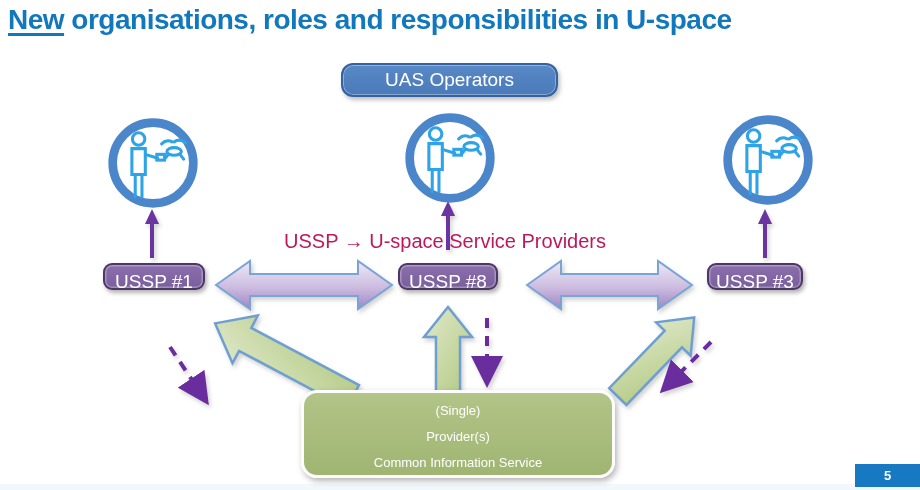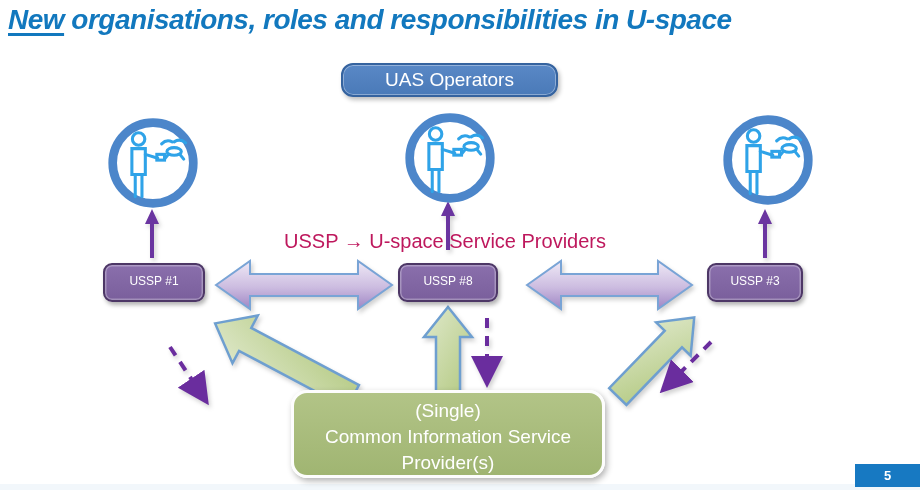--- a/index.html
+++ b/index.html
@@ -7,21 +7,21 @@
   .slide {
     position: relative;
     width: 920px; height: 490px;
     background: #fff;
     font-family: "Liberation Sans", sans-serif;
     overflow: hidden;
   }
   .title {
     position: absolute; left: 8px; top: 4px; width: 905px;
     font-size: 28px; font-weight: bold; color: #1278BE;
-    letter-spacing: -0.5px; white-space: nowrap; font-style: italic;
+    letter-spacing: -0.5px; white-space: nowrap;
   }
   .title-new { text-decoration: underline; text-decoration-thickness: 3px; text-underline-offset: 4px; }
 
   .uas-box {
     position: absolute; left: 341px; top: 63px; width: 217px; height: 34px;
     background: linear-gradient(180deg, #5988C6, #4A7AB8);
     border: 2px solid #35639F; border-radius: 12px;
     color: #fff; font-size: 19px; text-align: center; line-height: 30px;
     box-shadow: 2px 3px 4px rgba(0,0,0,0.25), inset 0 0 0 1px rgba(255,255,255,0.35);
     z-index: 3;
@@ -34,37 +34,37 @@
 
   .overlay { position: absolute; left: 0; top: 0; z-index: 1;
     filter: drop-shadow(2px 3px 2px rgba(0,0,0,0.18)); }
 
   .ussp-caption {
     position: absolute; left: 255px; top: 230px; width: 380px;
     text-align: center; color: #be185d; font-size: 20px; z-index: 2;
   }
 
   .ussp-box {
-    position: absolute; top: 263px; height: 39px;
+    position: absolute; top: 263px; height: 27px;
     background: linear-gradient(180deg, #8A6FAC, #7A5F9C);
     border: 2.5px solid #4D3766; border-radius: 9px;
-    color: #fff; font-size: 12px; text-align: center; line-height: 33px;
+    color: #fff; font-size: 19px; text-align: center; line-height: 33px;
     box-shadow: 2px 3px 4px rgba(0,0,0,0.3), inset 0 0 0 1.5px rgba(255,255,255,0.3);
     z-index: 3;
   }
   .ussp1 { left: 103px; width: 102px; }
   .ussp2 { left: 398px; width: 100px; }
   .ussp3 { left: 707px; width: 96px; }
 
   .cis-box {
-    position: absolute; left: 291px; top: 390px; width: 314px; height: 88px;
+    position: absolute; left: 301px; top: 390px; width: 314px; height: 88px;
     background: linear-gradient(180deg, #B2C487, #A0B572);
     border: 3px solid #FDFDFD; border-radius: 16px;
     box-shadow: 2px 3px 6px rgba(0,0,0,0.3);
-    color: #fff; font-size: 19px; text-align: center;
+    color: #fff; font-size: 13px; text-align: center;
     padding-top: 5px; line-height: 26px; z-index: 3;
   }
   .cis-box span { display: block; }
 
   .footer-logo {
     position: absolute; left: 8px; top: 450px; height: 34px;
     display: flex; align-items: center; gap: 2px; z-index: 3;
   }
   .logo-mark { width: 32px; height: 32px; }
   .logo-text { color: #1B75BC; font-size: 30px; font-weight: bold; letter-spacing: -1.5px; }
@@ -179,20 +179,20 @@
   </svg>
 
   <div class="ussp-caption">USSP → U-space Service Providers</div>
 
   <div class="ussp-box ussp1">USSP #1</div>
   <div class="ussp-box ussp2">USSP #8</div>
   <div class="ussp-box ussp3">USSP #3</div>
 
   <div class="cis-box">
     <span>(Single)</span>
+    <span>Provider(s)</span>
     <span>Common Information Service</span>
-    <span>Provider(s)</span>
   </div>
 
 
   <div class="page-badge">5</div>
 
 </div>
 
 </body></html>

